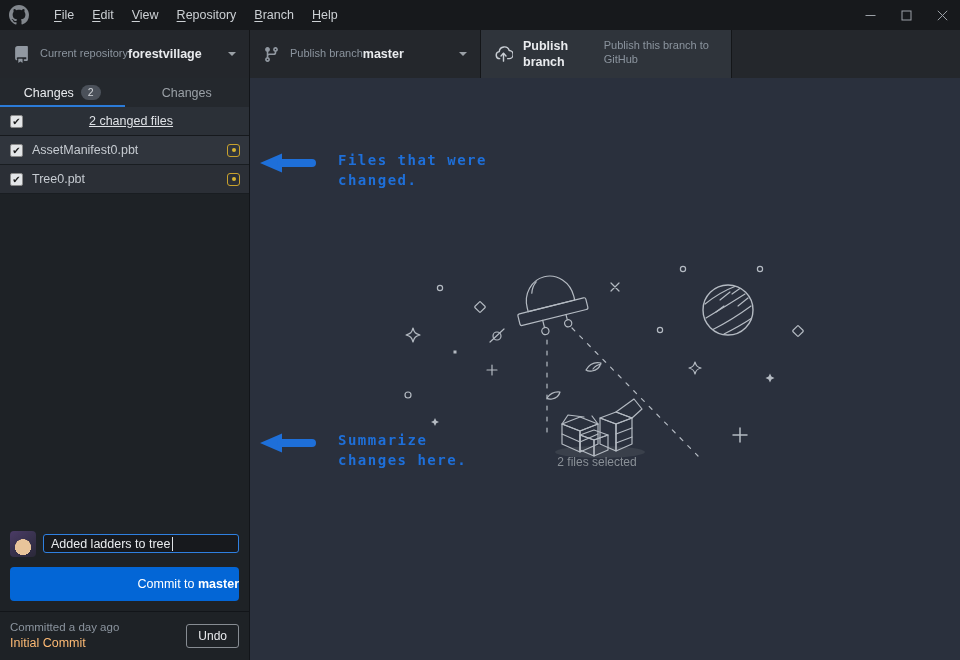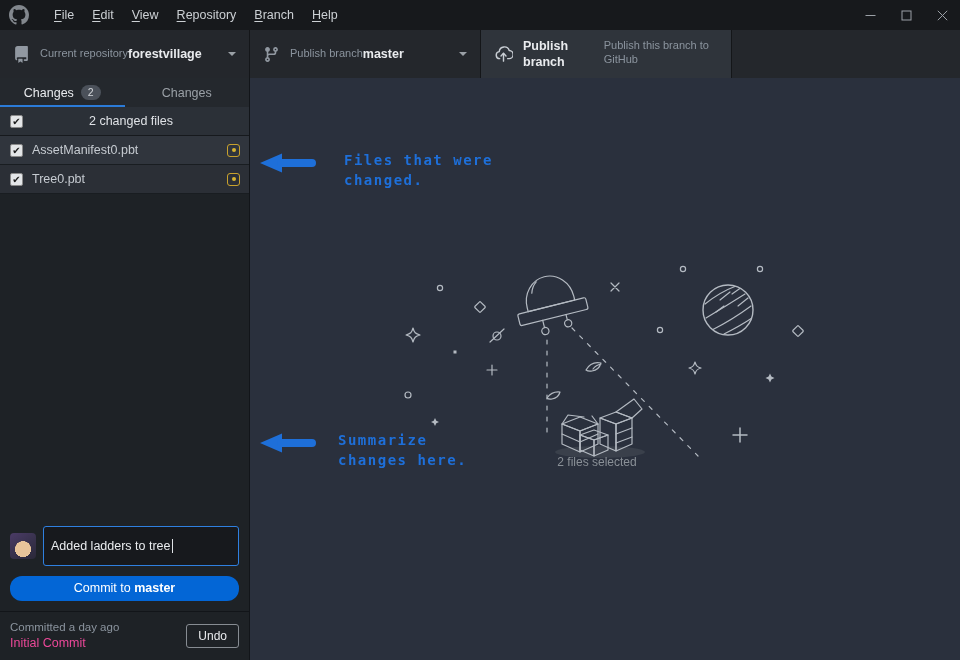--- a/index.html
+++ b/index.html
@@ -38,64 +38,64 @@
   .tabs { display:flex; height:29px; background:#24282d; flex:0 0 29px; }
   .tab { flex:1; display:flex; align-items:center; justify-content:center; font-size:12.5px; color:#9aa0a6; position:relative; cursor:pointer; }
   .tab.active { color:#e9ebee; }
   .tab.active::after { content:''; position:absolute; left:0; right:0; bottom:0; height:2px; background:#2b7bd8; }
   .badge { background:#4b515a; color:#d4d7db; border-radius:9px; padding:0 7px; font-size:10.5px; line-height:15px; margin-left:7px; }
 
   .checkbox { width:13px; height:13px; background:#e4e6e8; border:1px solid #8a8a8a; border-radius:2px;
               font-size:10px; line-height:11px; text-align:center; color:#1c1c1c; flex:0 0 13px; cursor:pointer; }
   .files-header { height:29px; background:#2b3037; display:flex; align-items:center; padding:0 10px;
                   border-bottom:1px solid #16191d; font-size:12.5px; color:#dfe2e6; flex:0 0 29px; }
-  .files-header .fh-text { flex:1; text-align:center; }
+  .files-header .fh-text { flex:1; text-align:center;text-decoration:underline; }
   .file-row { height:29px; display:flex; align-items:center; padding:0 9px 0 10px; font-size:12.5px; color:#c6cbd1;
               border-bottom:1px solid #191d21; cursor:pointer; flex:0 0 29px; }
   .file-row.r0 { background:#30353d; }
   .file-row.r1 { background:#2b2f36; }
   .file-name { margin-left:9px; flex:1; white-space:nowrap; overflow:hidden; }
   .mod-icon { width:13px; height:13px; border:1.5px solid #c9a22d; border-radius:3px; position:relative; flex:0 0 13px; }
   .mod-icon::after { content:''; position:absolute; left:50%; top:50%; width:4px; height:4px; margin:-2px 0 0 -2px;
                      border-radius:50%; background:#d9b430; }
 
   .spacer { flex:1; }
 
   .commit-form { padding:10px; flex:0 0 auto; }
   .summary-row { display:flex; align-items:center; }
   .avatar { width:26px; height:26px; border-radius:4px; margin-right:7px; flex:0 0 26px;
             background:
               radial-gradient(circle at 50% 62%, #e8c49a 0 38%, transparent 39%),
               linear-gradient(145deg, #4b3b66 0%, #3a3350 45%, #2a2838 100%); }
-  .summary-input { flex:1; height:40px; border:1px solid #2f80e0; background:#17191d; border-radius:3px;
+  .summary-input { flex:1; height:19px; border:1px solid #2f80e0; background:#17191d; border-radius:3px;
                    display:flex; align-items:center; padding:0 7px; font-size:12.5px; color:#e9ebee; cursor:text; }
   .caret-bar { width:1px; height:14px; background:#dfe2e6; margin-left:1px; flex:0 0 1px; }
   .desc-wrap { position:relative; margin-top:8px; }
   .description { width:100%; height:110px; background:#24282e; border:1px solid #3c4147; border-radius:4px;
                  color:#c6cbd1; font-family:"Liberation Sans", sans-serif; font-size:12.5px; padding:8px 9px; resize:none; outline:none; }
   .description::placeholder { color:#787f87; }
   .coauthor { position:absolute; left:8px; bottom:10px; }
-  .commit-btn { margin-top:10px; width:100%; height:25px; background:#0366d6; border:none; border-radius:12px;
-                color:#ffffff; font-size:12.5px; font-family:"Liberation Sans", sans-serif; cursor:pointer; }
+  .commit-btn { margin-top:10px; width:100%; height:34px; background:#0366d6; border:none; border-radius:4px;
+                color:#ffffff; font-size:12.5px; font-family:"Liberation Sans", sans-serif; cursor:pointer;text-align:right; }
   .commit-btn b { font-weight:bold; }
 
   .history-bar { border-top:1px solid #121519; padding:8px 10px; display:flex; align-items:center; flex:0 0 auto; background:#1e2226; }
   .hist-text { display:flex; flex-direction:column; line-height:1.35; }
   .hist-line1 { font-size:11.5px; color:#8b949e; }
-  .hist-line2 { font-size:12.5px; color:#ec4899; }
+  .hist-line2 { font-size:12.5px; color:#fdba74; }
   .undo-btn { margin-left:auto; background:transparent; border:1px solid #878c92; border-radius:3px;
               color:#e9ebee; font-size:12px; padding:4px 11px; font-family:"Liberation Sans", sans-serif; cursor:pointer; }
 
   
   .main { flex:1; position:relative; background:#2a303d; overflow:hidden; }
   .illustration { position:absolute; left:0; top:0; }
   .caption { position:absolute; left:267px; top:377px; width:160px; text-align:center; font-size:12px; color:#8a9097; }
 
   .annotation { position:absolute; display:flex; align-items:flex-start; }
-  .ann-1 { left:10px; top:72px;gap:6px; }
+  .ann-1 { left:10px; top:72px; }
   .ann-2 { left:10px; top:352px; }
   .ann-arrow { margin-top:2px; flex:0 0 56px; }
   .ann-text { margin-left:22px; font-family:"DejaVu Sans Mono", monospace; font-size:14px; font-weight:700;
               letter-spacing:1.5px; color:#1e6fd9; line-height:20px; white-space:pre; }
 
   svg .st { stroke:#b4bac2; stroke-width:1.2; fill:none; stroke-linecap:round; stroke-linejoin:round; }
   svg .fl { fill:#b4bac2; stroke:none; }
 </style>
 </head>
 <body>

